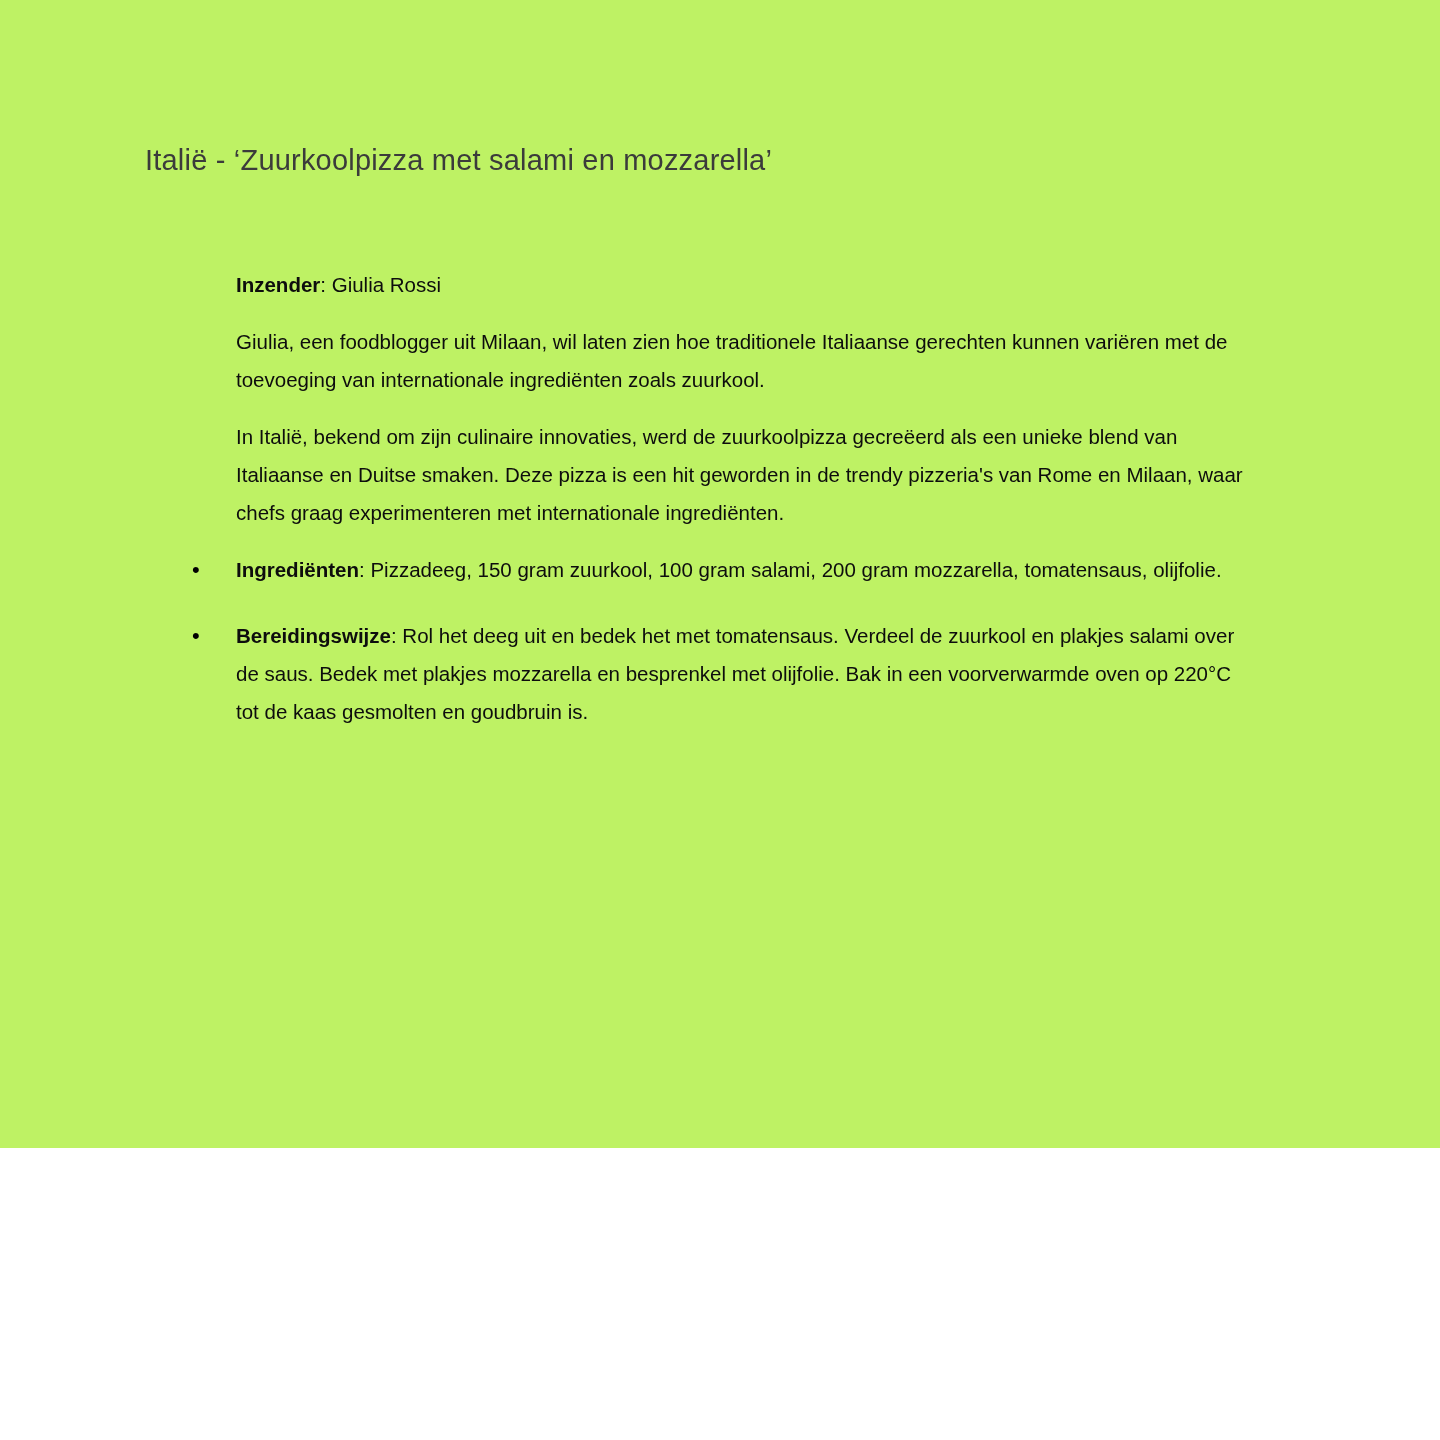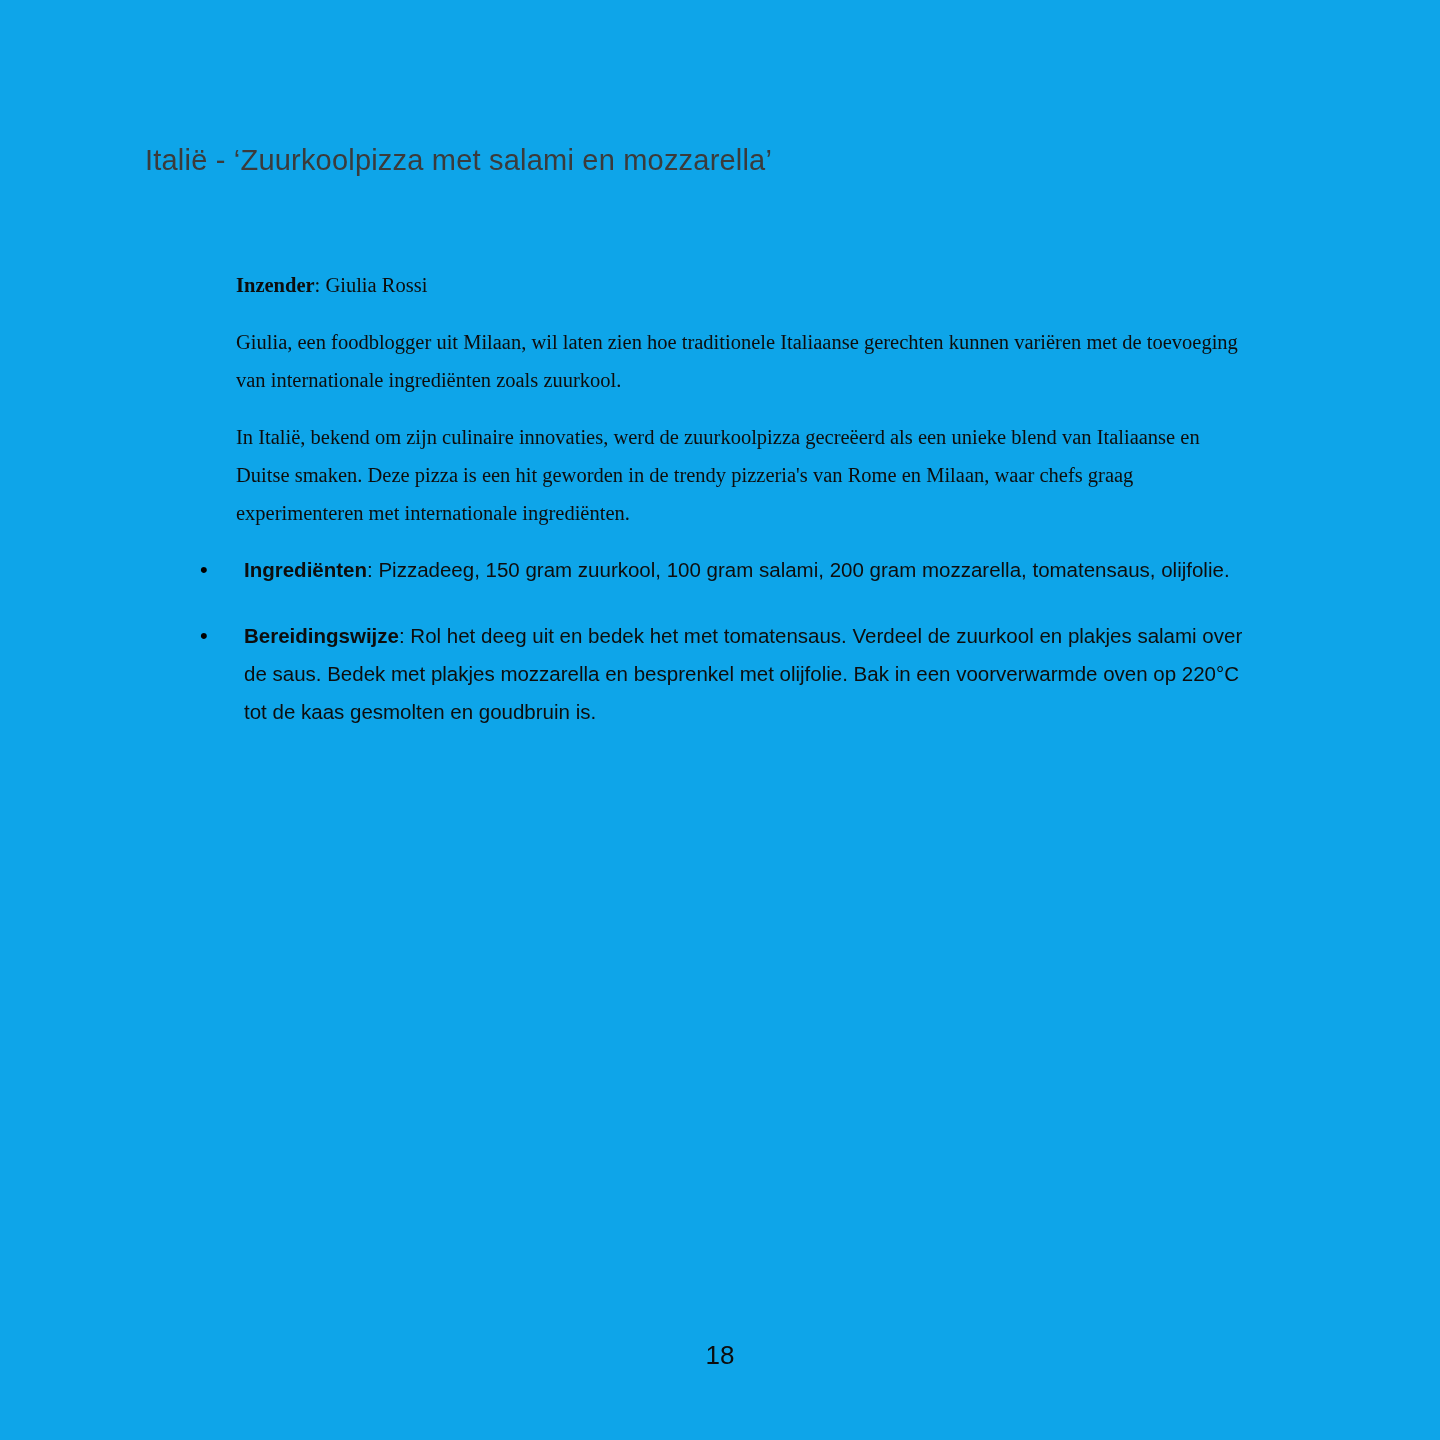--- a/index.html
+++ b/index.html
@@ -3,22 +3,22 @@
 <meta charset="utf-8">
 <style>
   html, body {
     margin: 0;
     padding: 0;
     background: #ffffff;
   }
   .page {
     position: relative;
     width: 1440px;
-    height: 1440px;
-    background: #0ea5e9;
+    height: 1148px;
+    background: #bef264;
     font-family: "Liberation Sans", sans-serif;
     color: #000000;
     overflow: hidden;
   }
   .title {
     position: absolute;
     left: 145px;
     top: 144px;
     margin: 0;
     font-size: 29px;
@@ -31,33 +31,32 @@
     position: absolute;
     left: 236px;
     top: 266px;
     width: 1014px;
     font-size: 20.5px;
     line-height: 38px;
     color: #0d0d0d;
   }
   .para {
     margin: 0 0 19px 0;
-    font-family: Liberation Serif, serif;
   }
   .para strong, .bullet-item strong {
     font-weight: bold;
   }
   .bullets {
     margin: 0;
     padding: 0;
     list-style: none;
   }
   .bullet-item {
     position: relative;
-    margin: 0 0 28px 8px;
+    margin: 0 0 28px 0;
   }
   .bullet-item::before {
     content: "\2022";
     position: absolute;
     left: -44px;
     top: 0;
     font-size: 22px;
     color: #000000;
   }
   .page-number {

